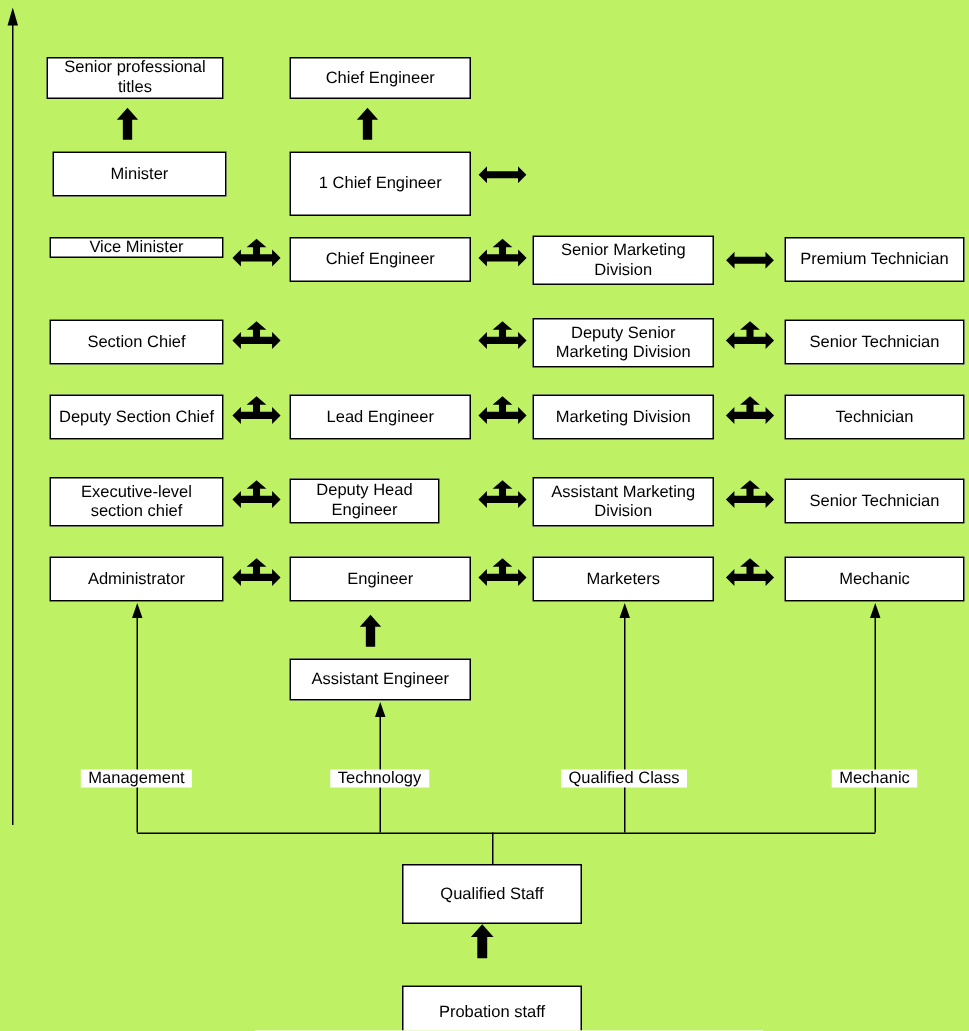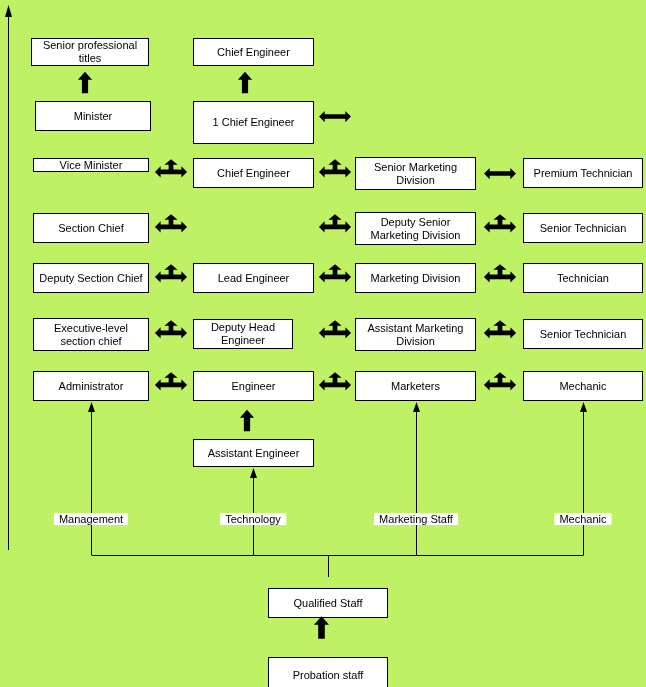--- a/index.html
+++ b/index.html
@@ -160,22 +160,22 @@
       <use href="#trident"></use>
     </svg>
 
   <svg class="icon" style="left:239px;top:407px;width:16px;height:27px">
       <use href="#uparrow"></use>
     </svg>
   <div class="box" style="left:193px;top:439px;width:121px;height:28px">Assistant Engineer</div>
 
   <span class="track-label" style="left:91px;top:513px">Management</span>
   <span class="track-label" style="left:253px;top:513px">Technology</span>
-  <span class="track-label" style="left:416px;top:513px">Marketing Staff</span>
+  <span class="track-label" style="left:416px;top:513px">Qualified Class</span>
   <span class="track-label" style="left:583px;top:513px">Mechanic</span>
 
-  <div class="box" style="left:268px;top:588px;width:120px;height:30px">Qualified Staff</div>
+  <div class="box" style="left:268px;top:576px;width:120px;height:40px">Qualified Staff</div>
   <svg class="icon" style="left:313px;top:612px;width:17px;height:31px">
       <use href="#uparrow"></use>
     </svg>
   <div class="box" style="left:268px;top:657px;width:120px;height:36px">Probation staff</div>
 
 </div>
 
 </body></html>

